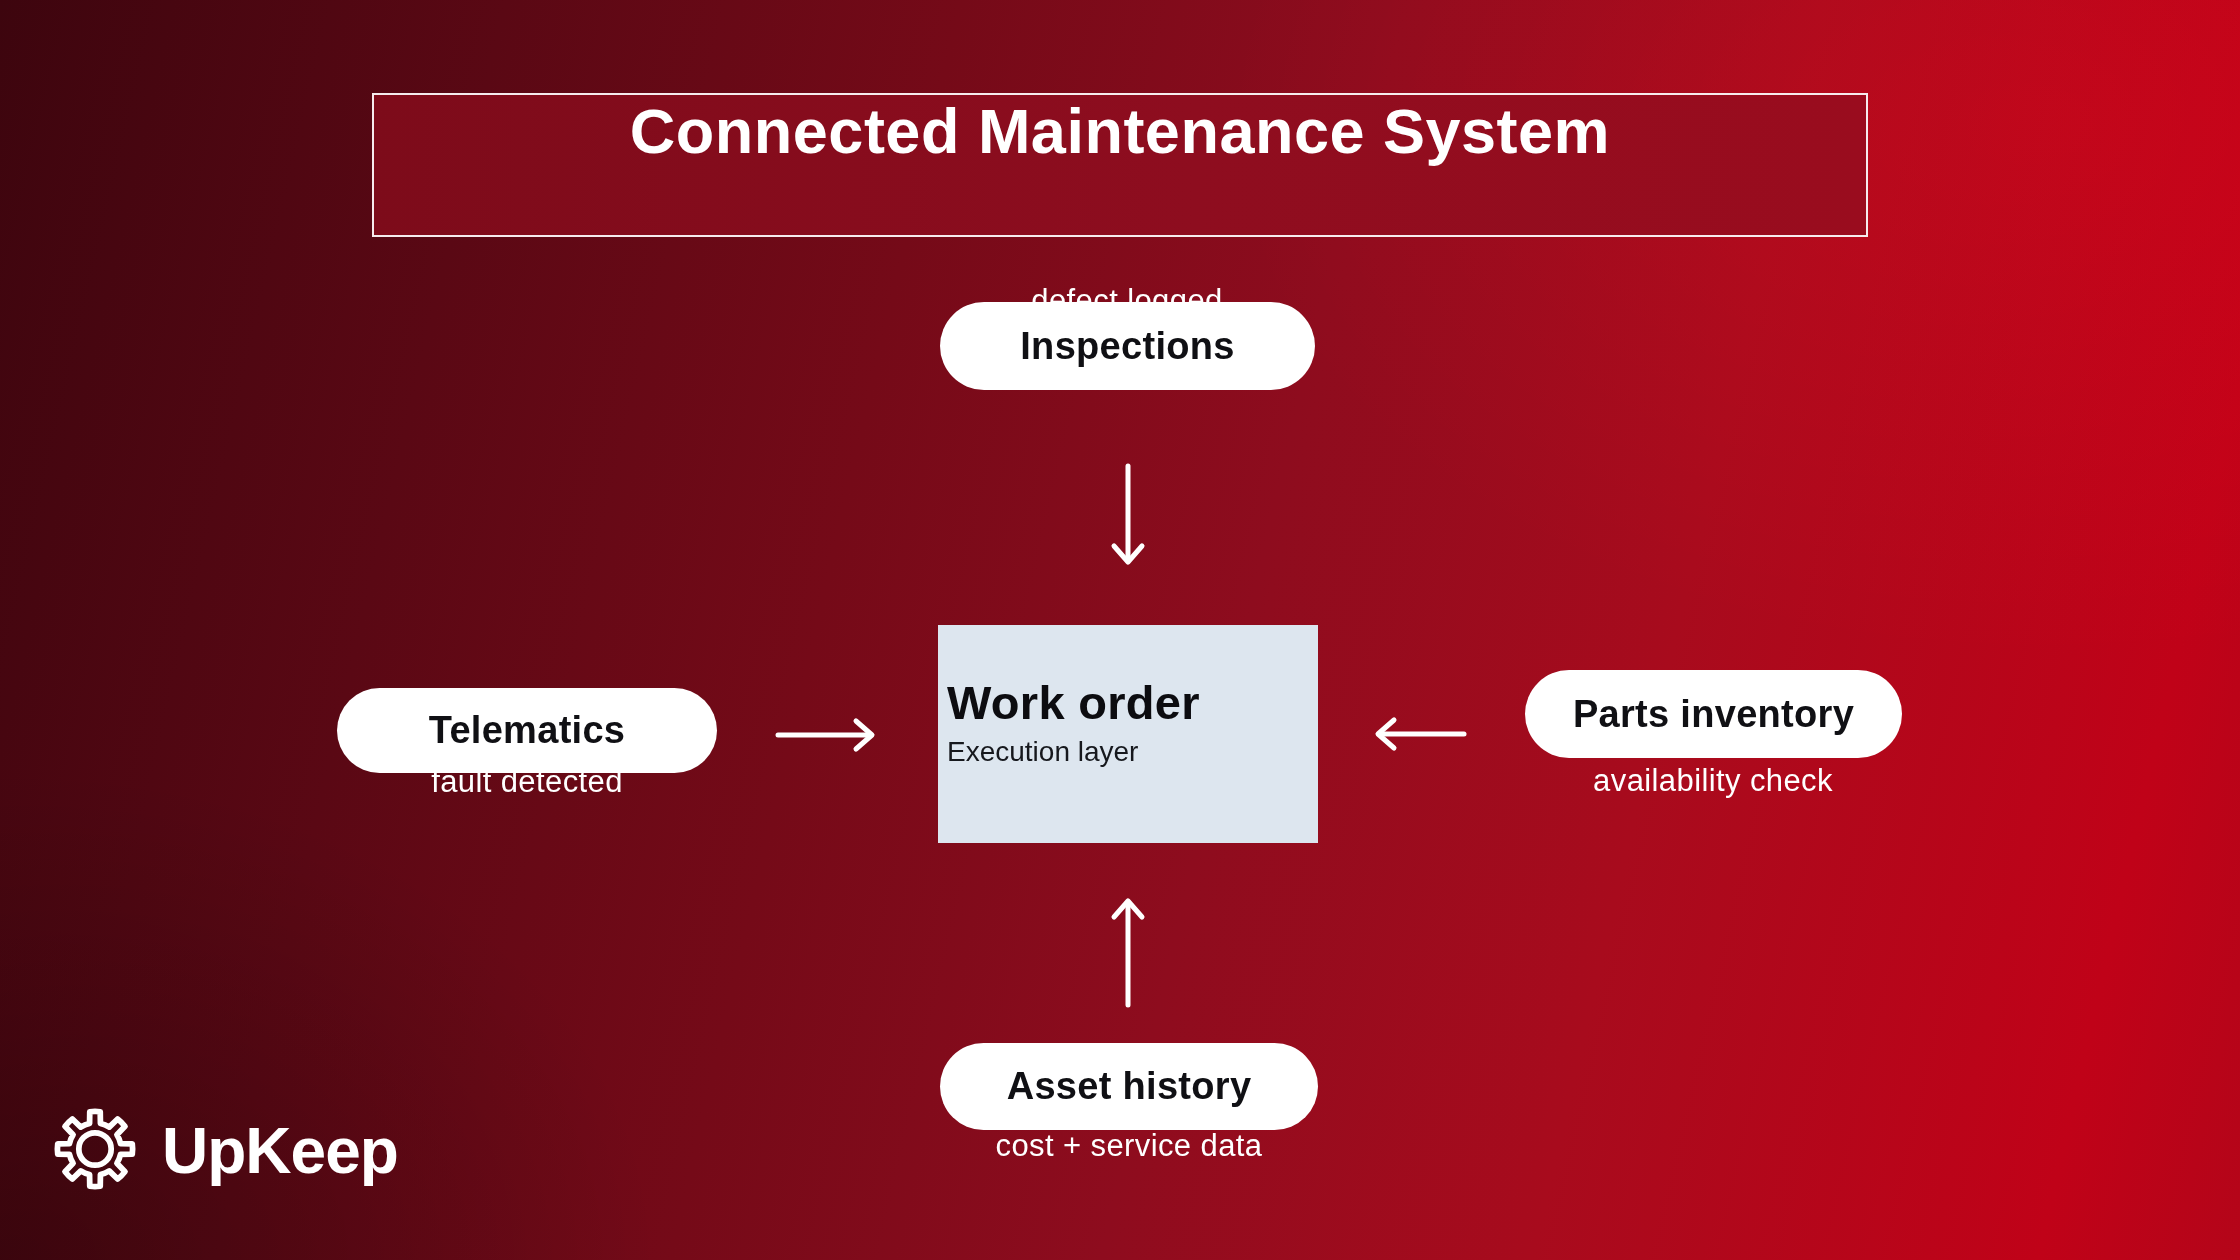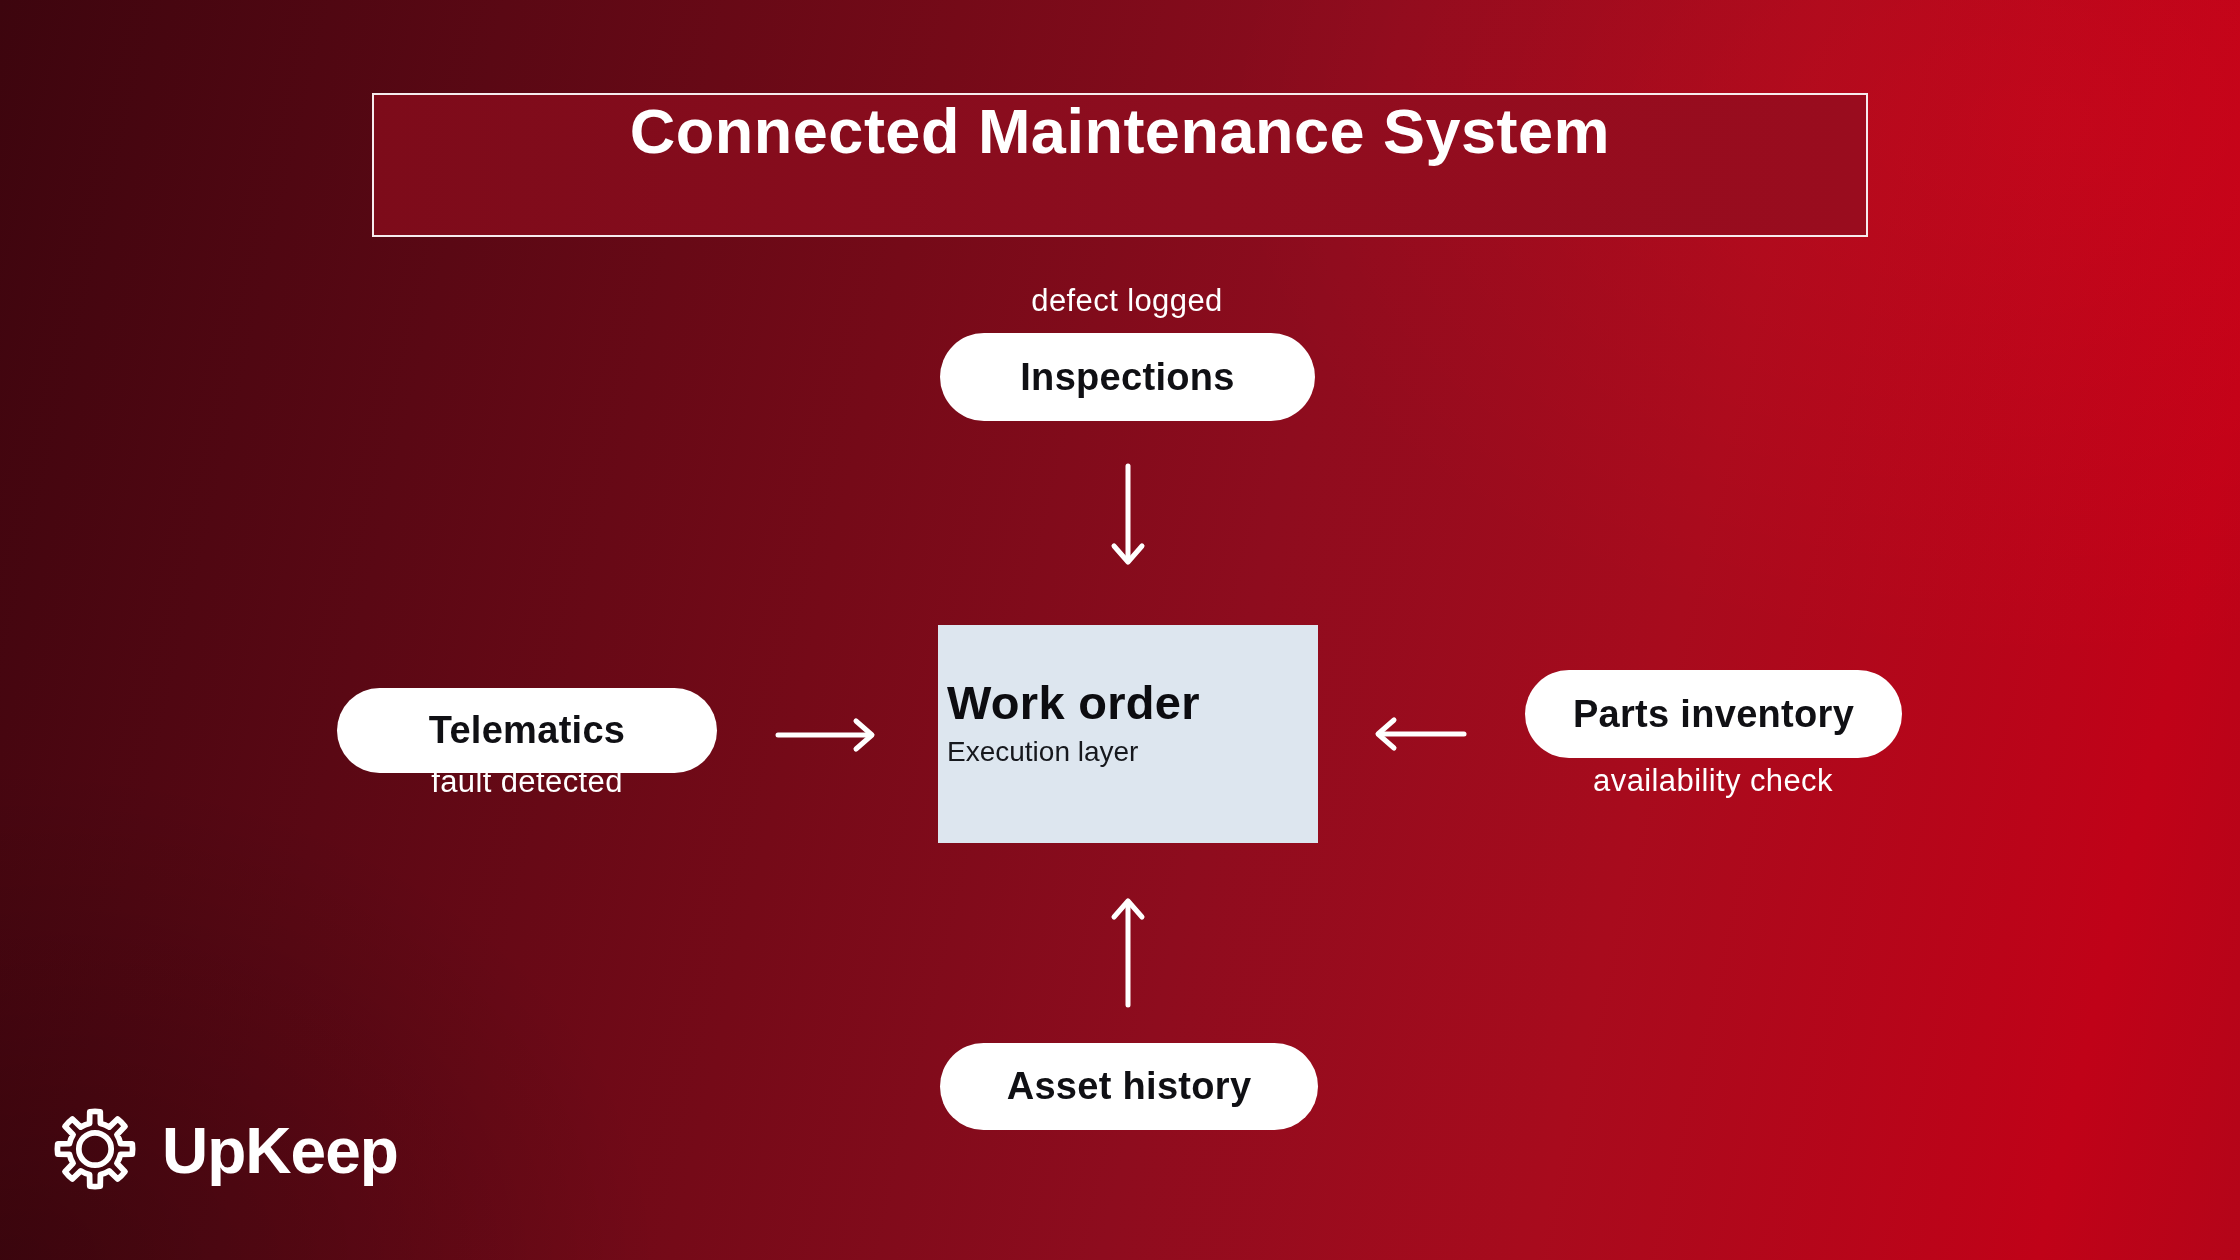--- a/index.html
+++ b/index.html
@@ -28,21 +28,21 @@
   }
 
   
   .pill{
     background:#ffffff;border-radius:60px;
     display:flex;align-items:center;justify-content:center;
     box-sizing:border-box;
   }
   .pill-label{color:#101014;font-size:38px;font-weight:700;letter-spacing:0.3px;}
 
-  .pill-top{left:940px;top:333px;width:375px;height:88px;}
+  .pill-top{left:940px;top:302px;width:375px;height:88px;}
   .pill-left{left:337px;top:688px;width:380px;height:85px;}
   .pill-right{left:1525px;top:670px;width:377px;height:88px;}
   .pill-bottom{left:940px;top:1043px;width:378px;height:87px;}
 
   
   .annot{
     color:#ffffff;font-size:31px;font-weight:400;
     width:440px;text-align:center;letter-spacing:0.4px;
   }
   .annot-top{left:907px;top:283px;}
@@ -122,20 +122,21 @@
   <div class="abs arrow" style="left:1108px;top:893px;">
     <svg width="40" height="118" viewBox="0 0 40 118" fill="none">
       <line x1="20" y1="112" x2="20" y2="10" stroke="#ffffff" stroke-width="5" stroke-linecap="round"></line>
       <polyline points="6,24 20,8 34,24" stroke="#ffffff" stroke-width="5" fill="none" stroke-linecap="round" stroke-linejoin="round"></polyline>
     </svg>
   </div>
 
   <div class="abs pill pill-bottom">
     <span class="pill-label">Asset history</span>
   </div>
+  <div class="abs annot annot-bottom">cost + service data</div>
 
   <div class="abs logo">
     <span>
       <svg width="94" height="94" viewBox="-45 -45 90 90" fill="none">
         <path d="M 24.45 -5.20 L 35.65 -5.01 A 36 36 0 0 1 35.65 5.01 L 24.45 5.20 A 25 25 0 0 1 20.97 13.62 L 28.75 21.67 A 36 36 0 0 1 21.67 28.75 L 13.62 20.97 A 25 25 0 0 1 5.20 24.45 L 5.01 35.65 A 36 36 0 0 1 -5.01 35.65 L -5.20 24.45 A 25 25 0 0 1 -13.62 20.97 L -21.67 28.75 A 36 36 0 0 1 -28.75 21.67 L -20.97 13.62 A 25 25 0 0 1 -24.45 5.20 L -35.65 5.01 A 36 36 0 0 1 -35.65 -5.01 L -24.45 -5.20 A 25 25 0 0 1 -20.97 -13.62 L -28.75 -21.67 A 36 36 0 0 1 -21.67 -28.75 L -13.62 -20.97 A 25 25 0 0 1 -5.20 -24.45 L -5.01 -35.65 A 36 36 0 0 1 5.01 -35.65 L 5.20 -24.45 A 25 25 0 0 1 13.62 -20.97 L 21.67 -28.75 A 36 36 0 0 1 28.75 -21.67 L 20.97 -13.62 A 25 25 0 0 1 24.45 -5.20 Z" stroke="#ffffff" stroke-width="5.5" stroke-linejoin="round"></path>
         <circle cx="0" cy="0" r="15.5" stroke="#ffffff" stroke-width="5.5"></circle>
       </svg>
     </span>
     <span class="logo-text">UpKeep</span>
   </div>

